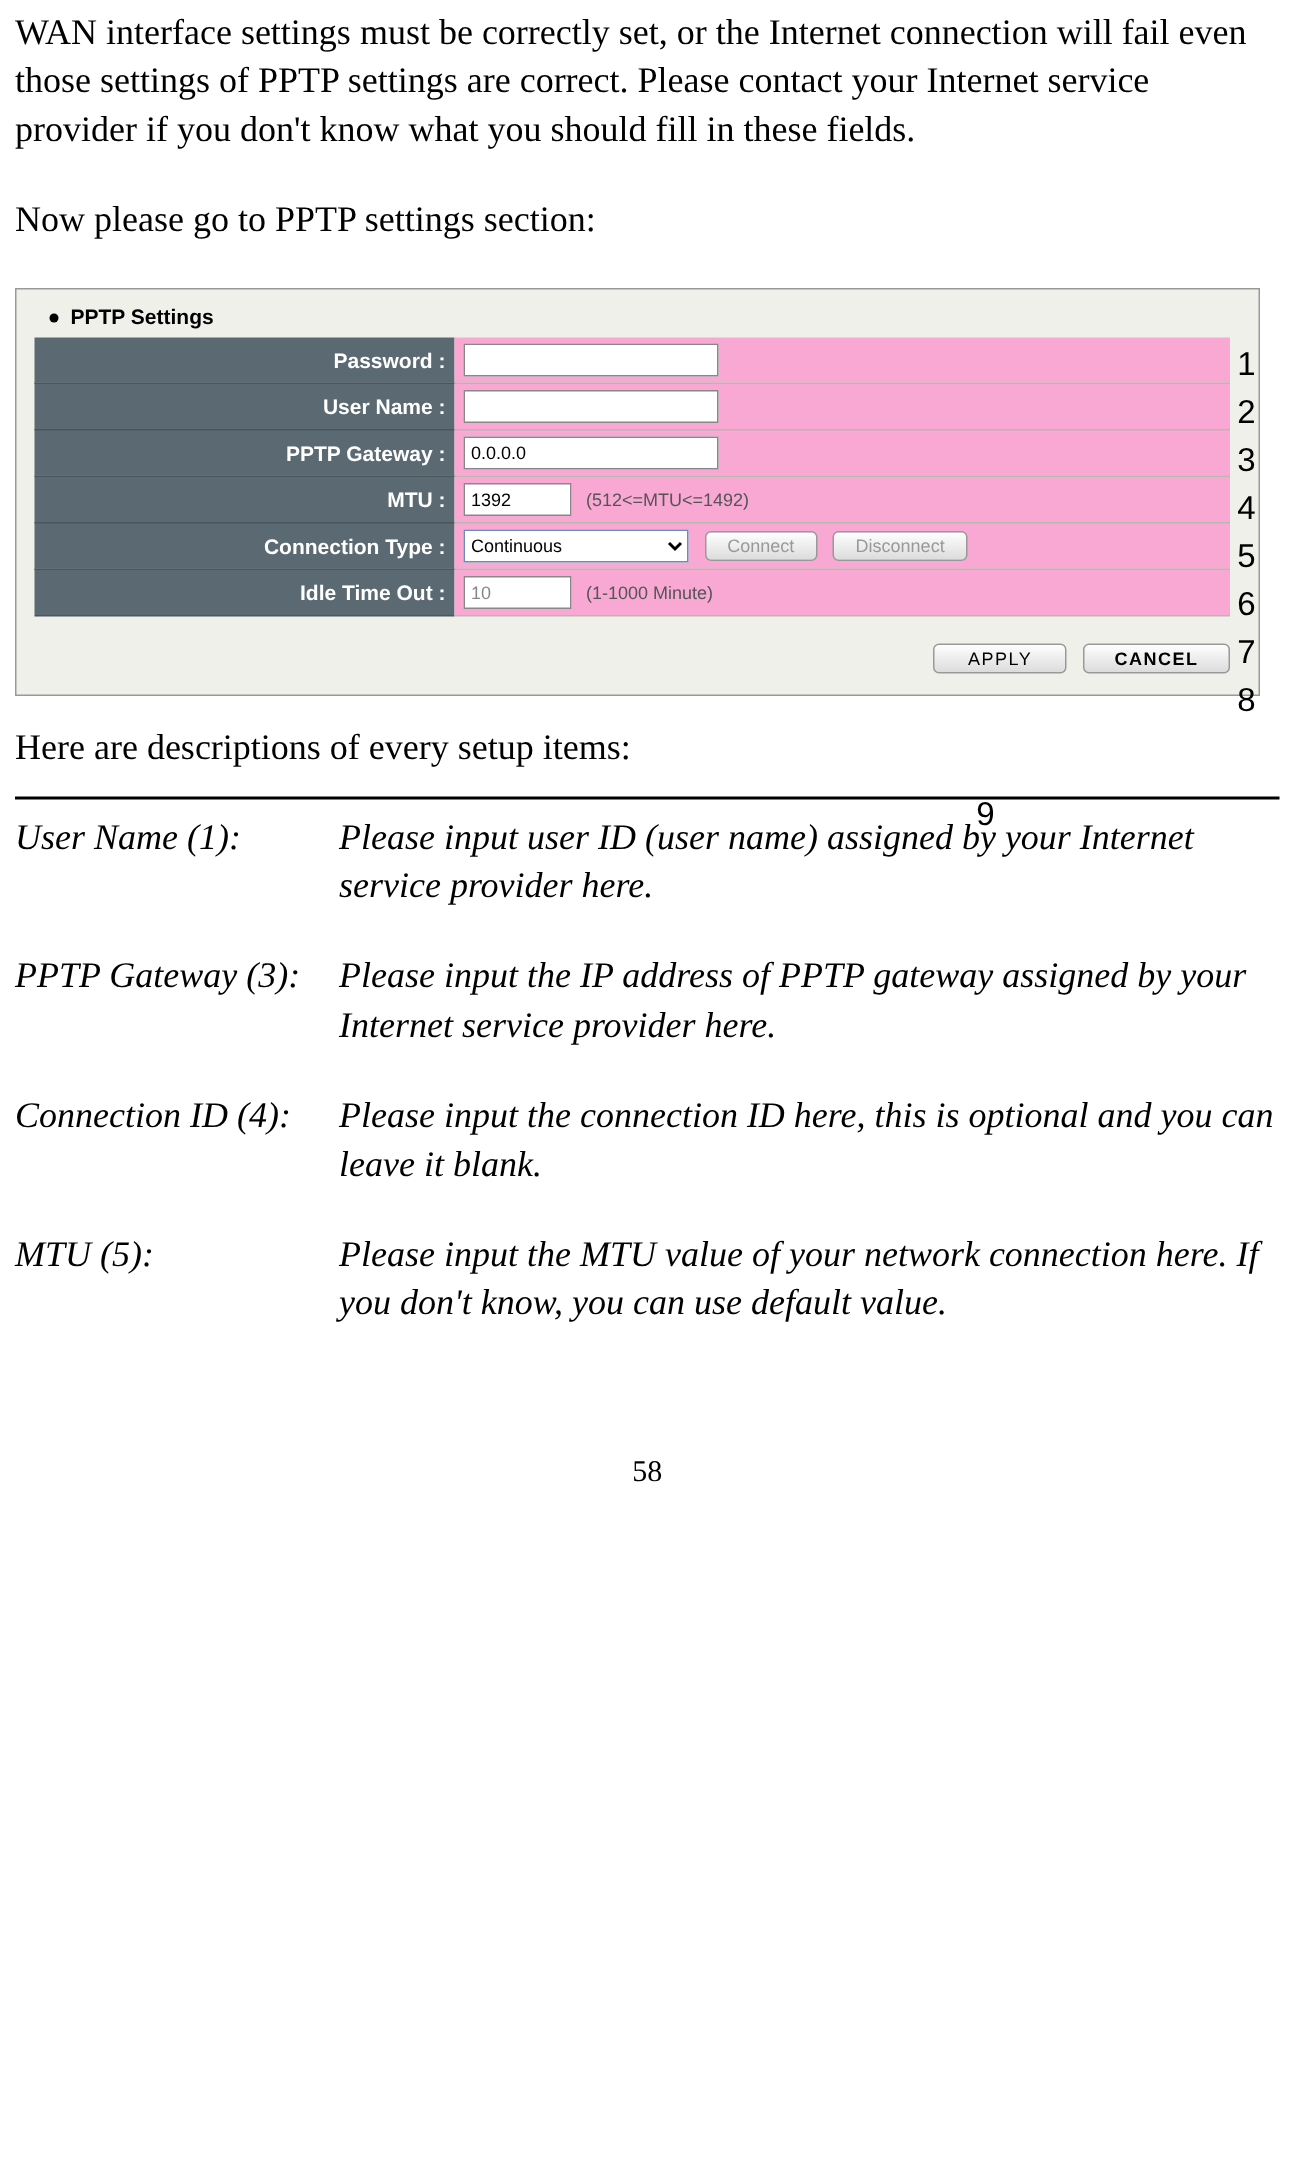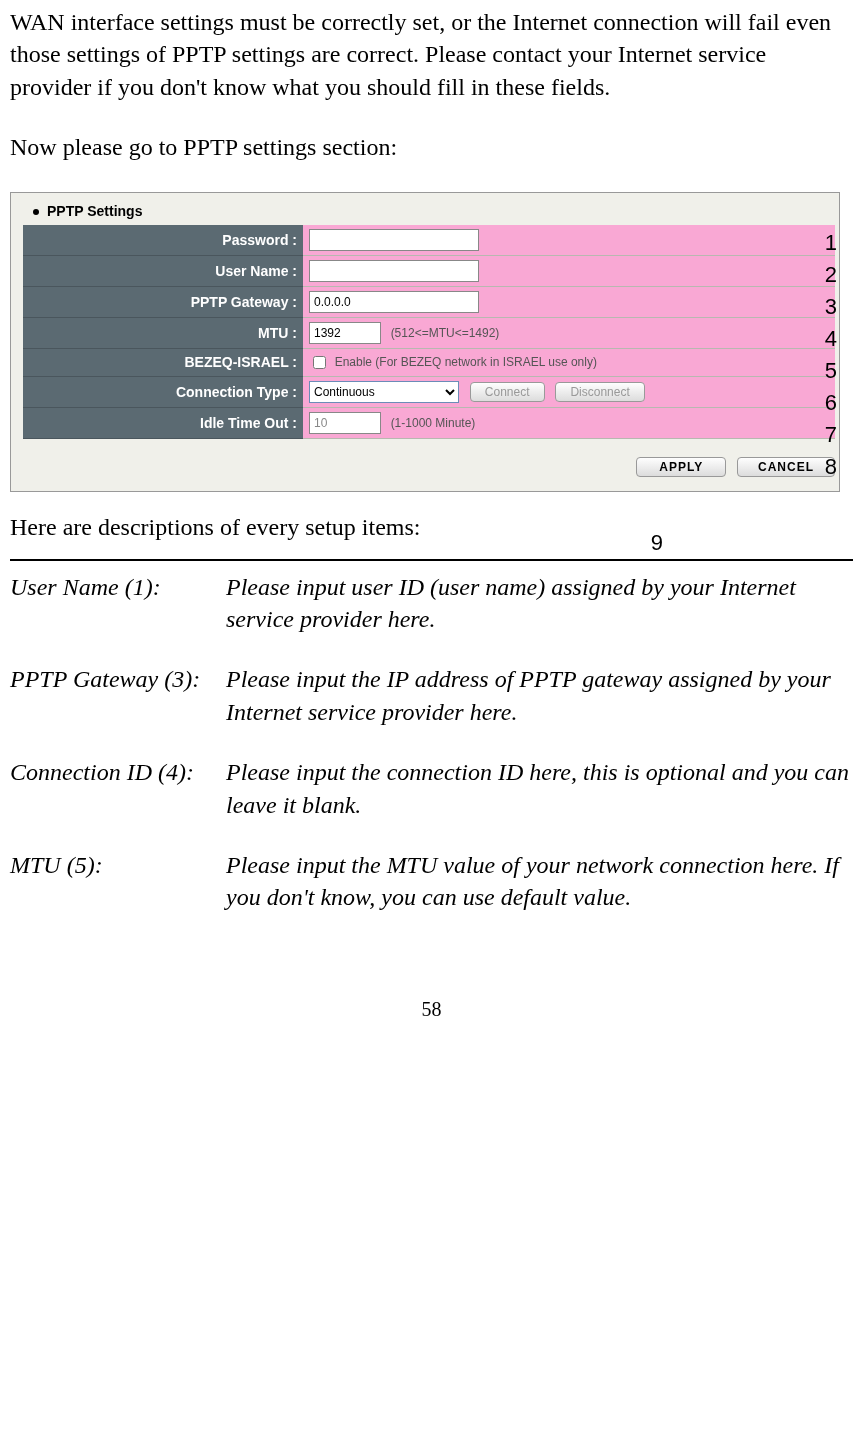--- a/index.html
+++ b/index.html
@@ -11,21 +11,21 @@
     padding: 6px 10px;
     width: 863px;
     background: #fff;
   }
   .para { margin: 0 0 28px 0; line-height: 1.35; }
   .screenshot-wrap { position: relative; width: 843px; margin: 0 0 8px 0; }
   .screenshot {
     width: 830px;
     background: #f0f0ea;
     border: 1px solid #999;
-    padding: 10px 4px 14px 12px;
+    padding: 10px 19px 14px 12px;
     font-family: Verdana, Arial, sans-serif;
     font-size: 13px;
     color: #000;
   }
   .section-title {
     font-weight: bold;
     color: #000;
     margin: 0 0 6px 10px;
     font-size: 14px;
   }
@@ -73,21 +73,21 @@
     display: inline-block;
     font-family: Arial, sans-serif;
     font-size: 12px;
     padding: 2px 14px;
     border: 1px solid #999;
     border-radius: 4px;
     background: linear-gradient(#fefefe, #dcdcdc);
     color: #555;
   }
   .btn.disabled { color: #999; }
-  .btn.apply { color: #000; font-weight: bold; letter-spacing: 1px; padding: 2px 22px; text-align: center; }
+  .btn.apply { color: #000; font-weight: normal; letter-spacing: 1px; padding: 2px 22px; text-align: center; }
   .btn.cancel { color: #000; font-weight: bold; letter-spacing: 1px; padding: 2px 20px; }
   .btn-row { text-align: right; padding-top: 18px; }
   .hint { color: #555; font-size: 12px; margin-left: 6px; }
   input.check { vertical-align: middle; }
   .callout {
     position: absolute;
     font-family: Arial, sans-serif;
     font-size: 22px;
     color: #000;
   }
@@ -137,27 +137,20 @@
         <td class="field"><input class="text w170" type="text" value="0.0.0.0" style=""></td>
       </tr>
       <tr>
         <td class="label">MTU :</td>
         <td class="field">
           <input class="text w70" type="text" value="1392" style="">
           <span class="hint">(512&lt;=MTU&lt;=1492)</span>
         </td>
       </tr>
       <tr>
-        <td class="label">BEZEQ-ISRAEL :</td>
-        <td class="field">
-          <input class="check" type="checkbox" style="">
-          <span class="hint" style="margin-left:2px;">Enable (For BEZEQ network in ISRAEL use only)</span>
-        </td>
-      </tr>
-      <tr>
         <td class="label">Connection Type :</td>
         <td class="field">
           <select class="sel" style="width:150px;">
             <option>Continuous</option>
           </select>
           &nbsp;
           <span class="btn disabled">Connect</span>
           &nbsp;
           <span class="btn disabled">Disconnect</span>
         </td>

